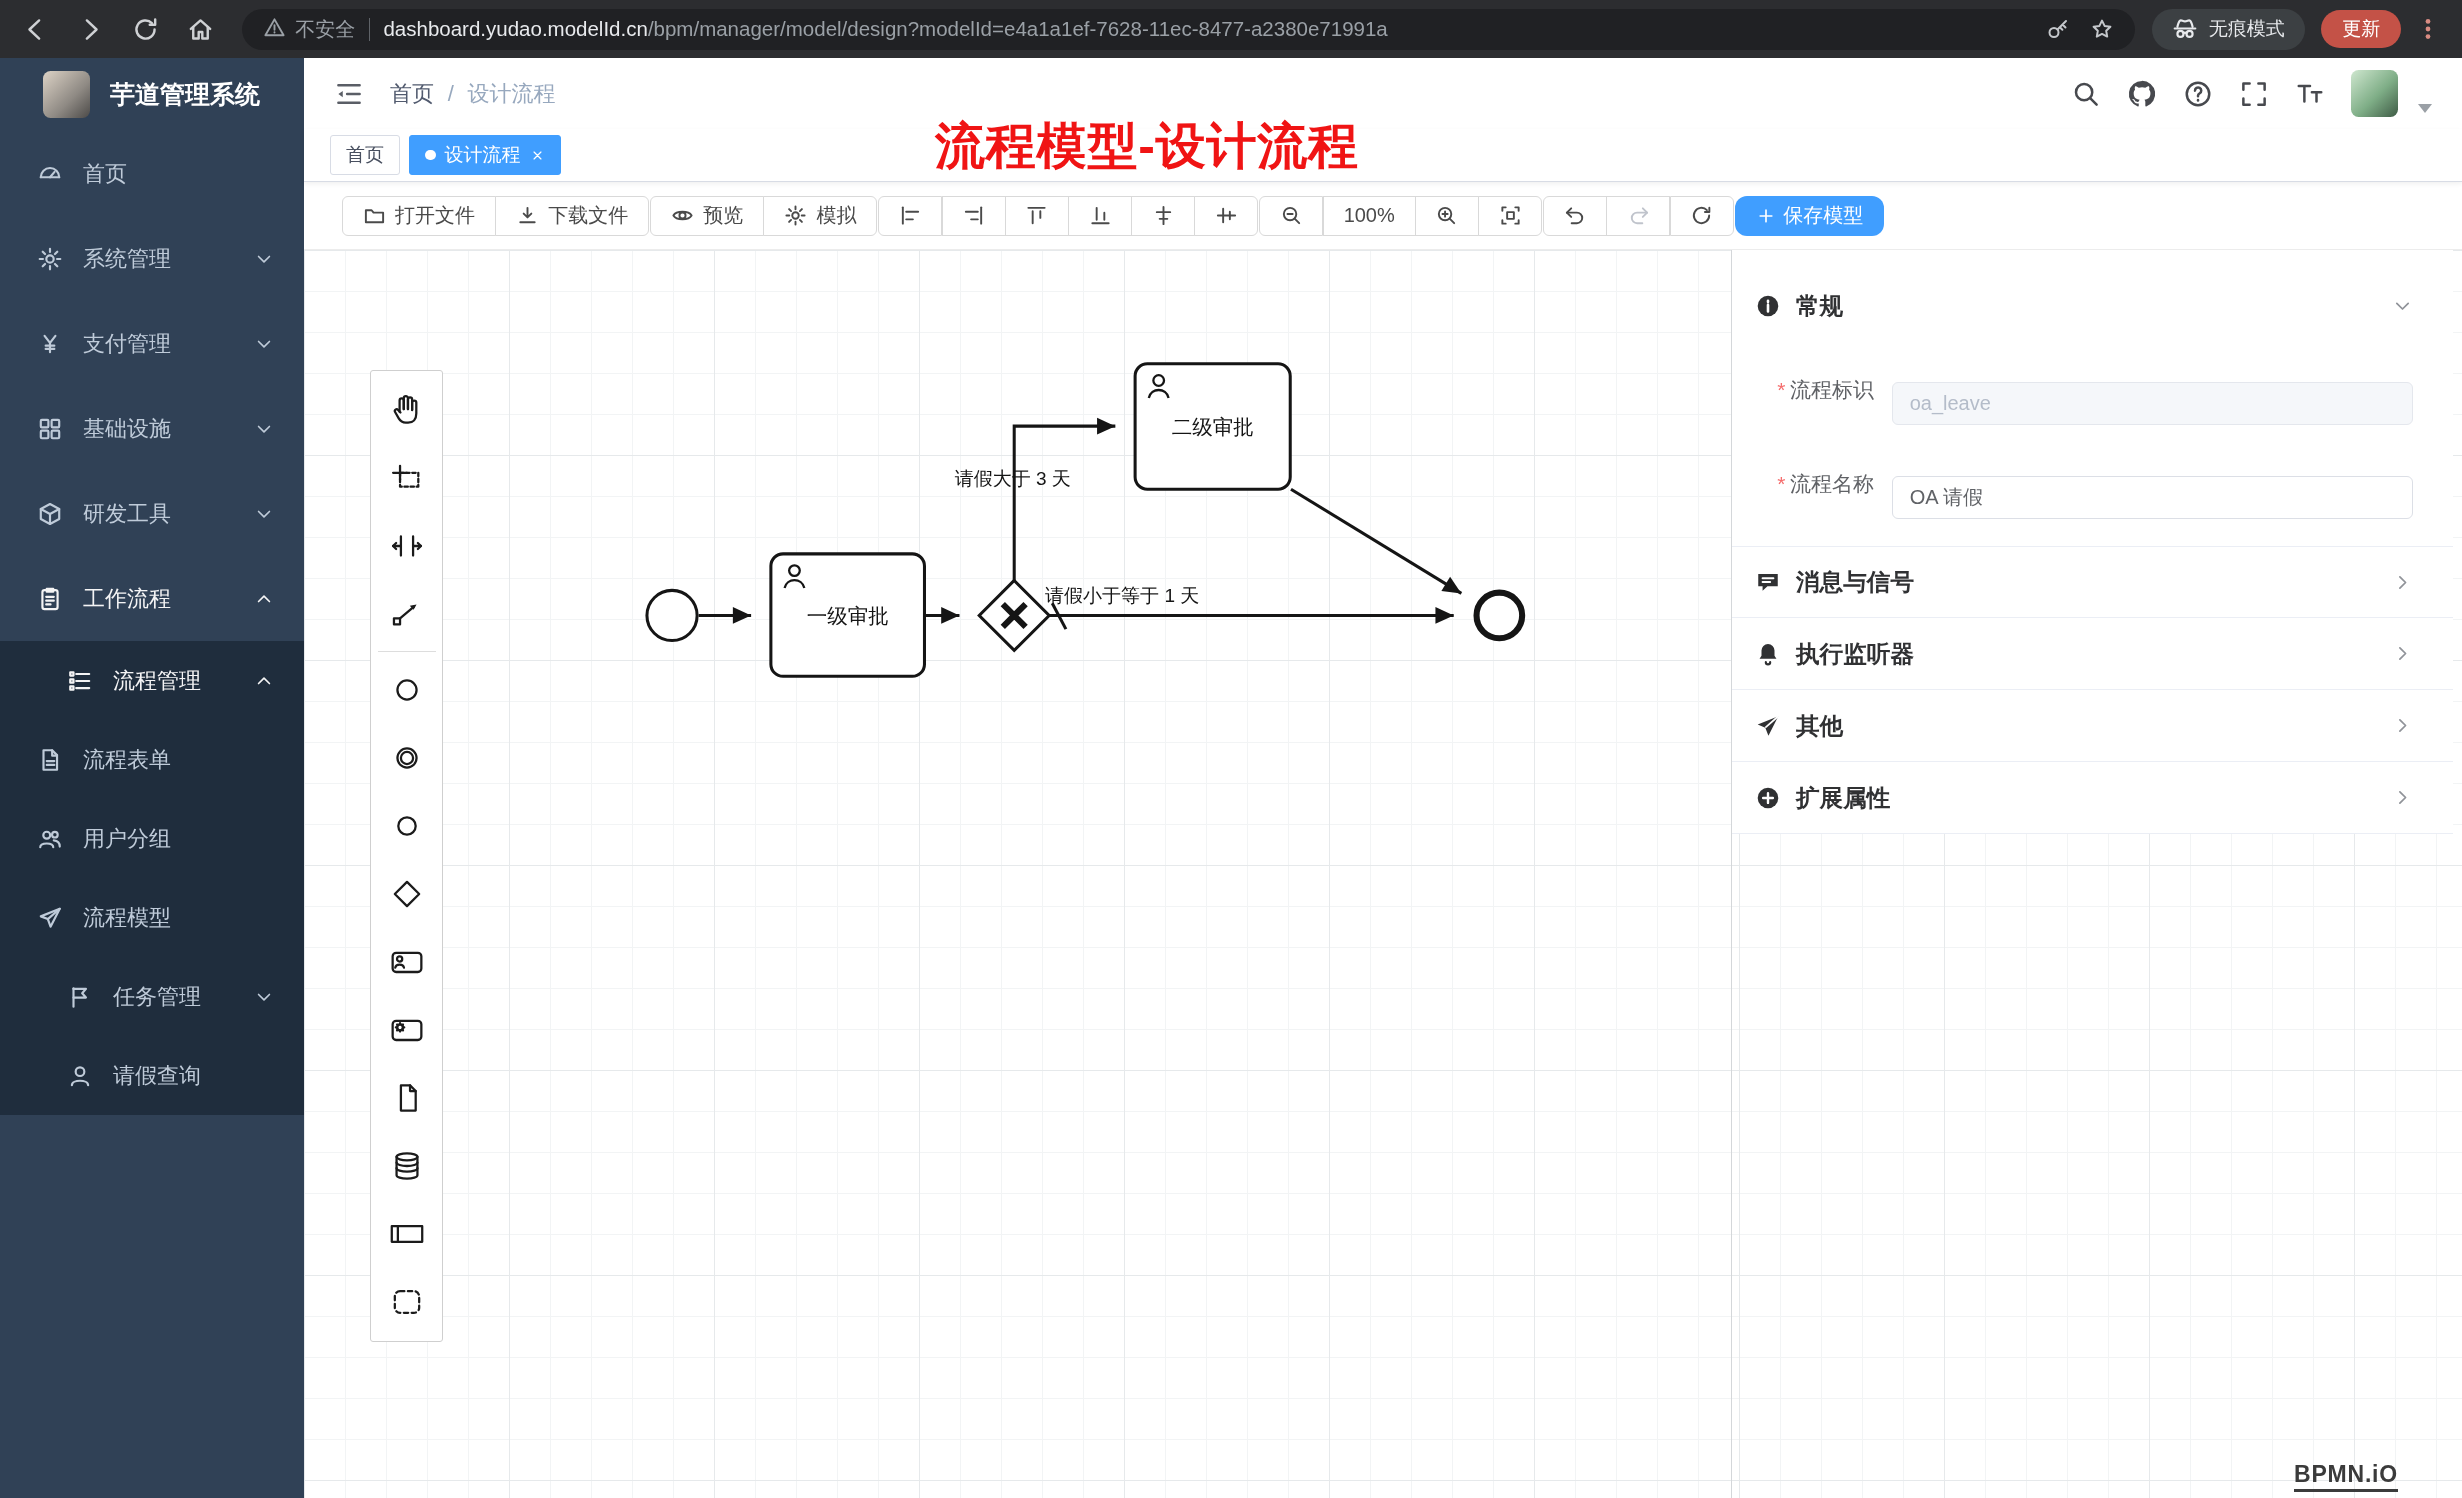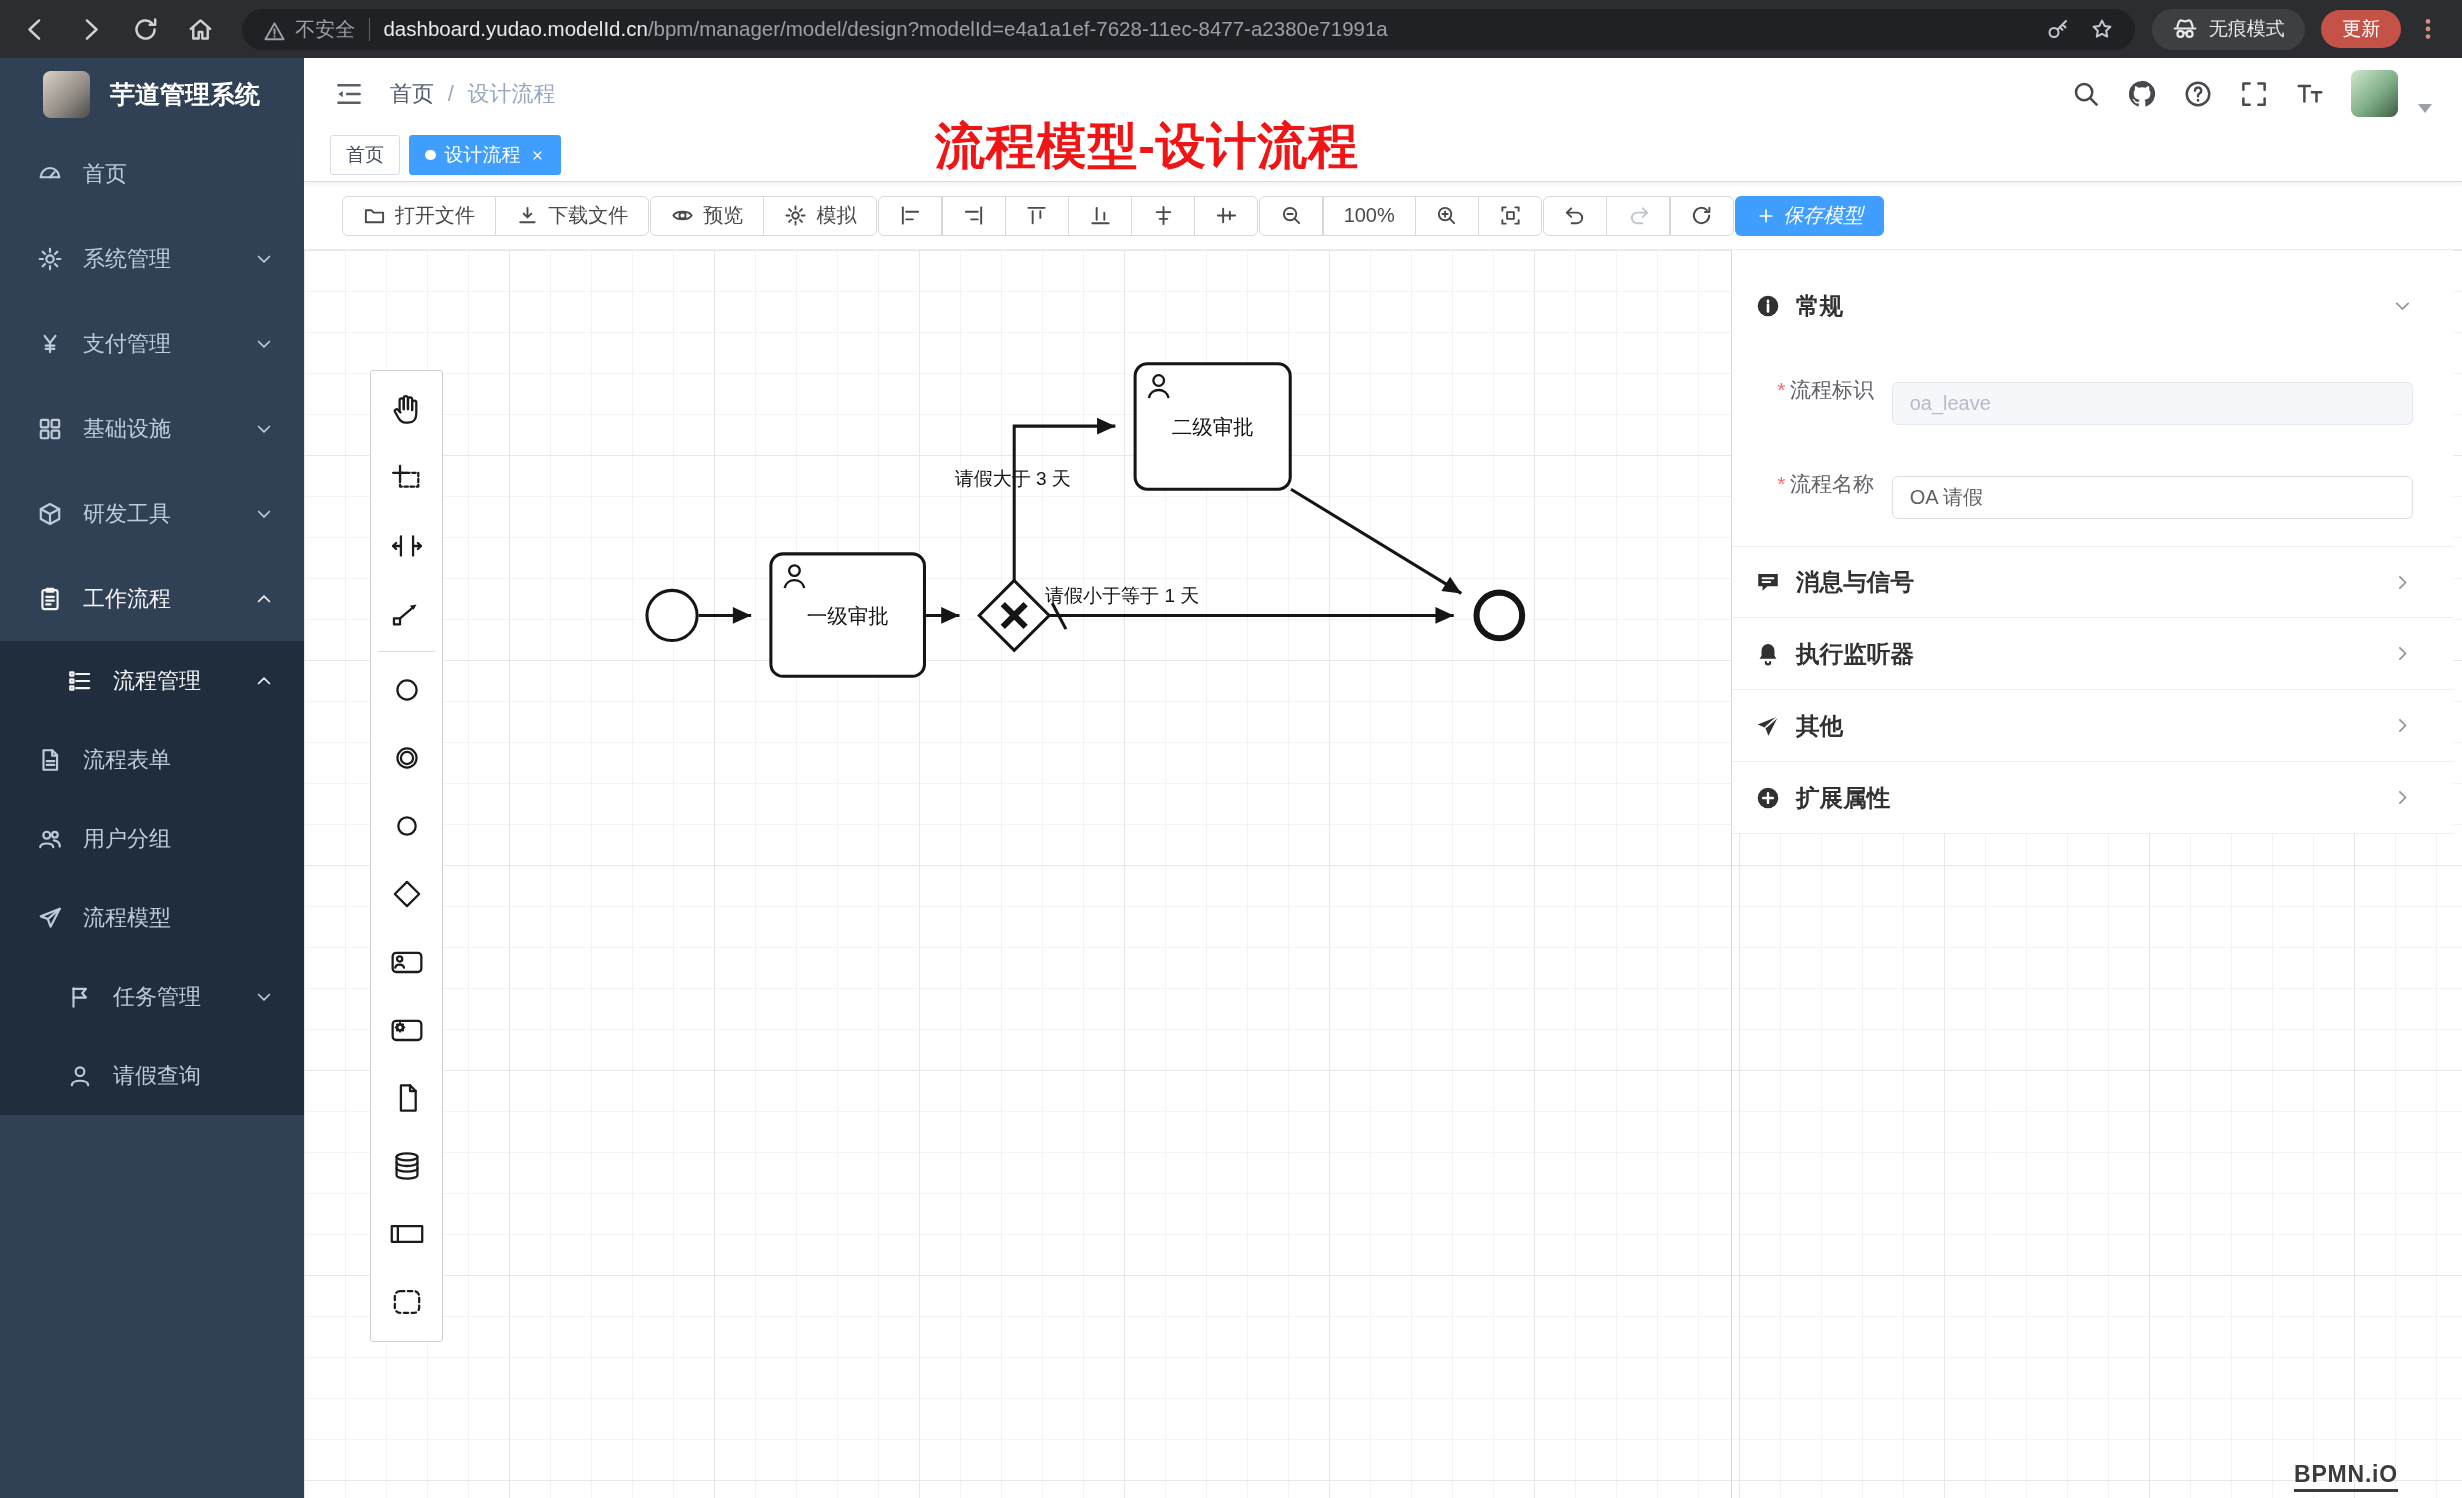--- a/index.html
+++ b/index.html
@@ -8,21 +8,21 @@
   svg{display:block;}
   .ln{fill:none;stroke:currentColor;stroke-width:2;stroke-linecap:round;stroke-linejoin:round;}
   .fl{fill:currentColor;stroke:none;}
 
   
   .chrome{height:58px;background:#2c2d30;display:flex;align-items:center;padding:0 21px;color:#dfe1e5;}
   .navs{display:flex;align-items:center;gap:26px;margin-right:10.6px;}
   .nav-btn{width:29px;height:29px;color:#cfd1d4;cursor:pointer;}
   .nav-btn svg{width:29px;height:29px;}
   .url-bar{flex:1;height:41px;background:#202124;border-radius:20.5px;display:flex;align-items:center;margin:0 16.7px;padding:0 21px;gap:13.7px;min-width:0;}
-  .warn{display:flex;align-items:flex-end;gap:9px;color:#9aa0a6;font-size:20px;flex:none;}
+  .warn{display:flex;align-items:flex-start;gap:9px;color:#9aa0a6;font-size:20px;flex:none;}
   .warn svg{width:23px;height:23px;}
   .url-divider{width:0.8px;height:23px;background:#5f6368;flex:none;}
   .url-text{font-size:20.5px;white-space:nowrap;overflow:hidden;flex:1;}
   .url-host{color:#e8eaed;}
   .url-path{color:#9aa0a6;}
   .url-actions{display:flex;gap:20px;color:#c4c7cb;flex:none;}
   .url-actions svg{width:24px;height:24px;}
   .incognito{height:41px;border-radius:20.5px;background:#3c4043;display:flex;align-items:center;gap:10.6px;padding:0 20px;font-size:19px;color:#e8eaed;margin-right:16.7px;flex:none;}
   .incognito svg{width:26px;height:26px;}
   .update-btn{height:38px;border-radius:19px;background:#c45247;color:#fff;font-size:19px;display:flex;align-items:center;padding:0 21px;margin-right:13.7px;cursor:pointer;flex:none;}
@@ -73,21 +73,21 @@
   .toolbar-row{height:68px;display:flex;align-items:center;gap:1px;padding-left:38px;background:#fff;border-bottom:0.8px solid #ececec;flex:none;}
   .bgroup{display:flex;flex:none;}
   .tb{height:40px;display:flex;align-items:center;gap:9px;padding:0 20px;background:#fff;border:0.8px solid #d9d9d9;color:#4a4a4a;font-size:20px;cursor:pointer;white-space:nowrap;}
   .bgroup .tb+.tb{margin-left:-0.8px;}
   .bgroup .tb:first-child{border-radius:6px 0 0 6px;}
   .bgroup .tb:last-child{border-radius:0 6px 6px 0;}
   .bgroup .tb:first-child:last-child{border-radius:6px;}
   .tb.icon-only{width:64px;padding:0;justify-content:center;}
   .tb svg{width:23px;height:23px;flex:none;}
   .tb.dim{color:#c0c4cc;}
-  .save-btn{height:40px;border:none;border-radius:6px;background:#409eff;color:#fff;font-size:20px;display:flex;align-items:center;gap:7.6px;padding:14px 21px;cursor:pointer;flex:none;font-style:italic;}
+  .save-btn{height:40px;border:none;border-radius:12px;background:#409eff;color:#fff;font-size:20px;display:flex;align-items:center;gap:7.6px;padding:14px 21px;cursor:pointer;flex:none;}
   .save-btn svg{width:20px;height:20px;}
 
   
   .workspace{flex:1;position:relative;overflow:hidden;background-color:#fff;
     background-image:
       linear-gradient(#e6e9eb 0.8px,transparent 0.8px),
       linear-gradient(90deg,#e6e9eb 0.8px,transparent 0.8px),
       linear-gradient(#f2f4f5 0.8px,transparent 0.8px),
       linear-gradient(90deg,#f2f4f5 0.8px,transparent 0.8px);
     background-size:205px 205px,205px 205px,41px 41px,41px 41px;}

